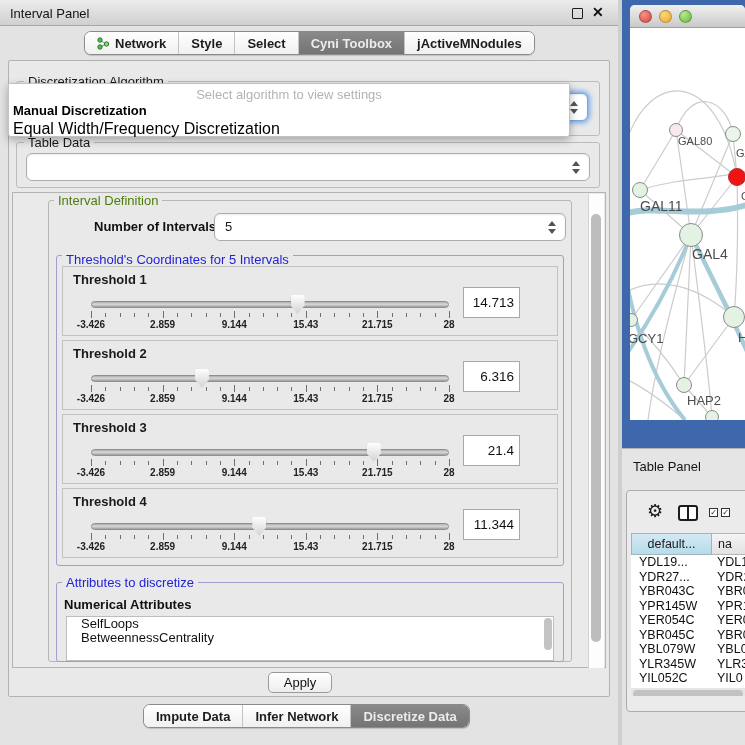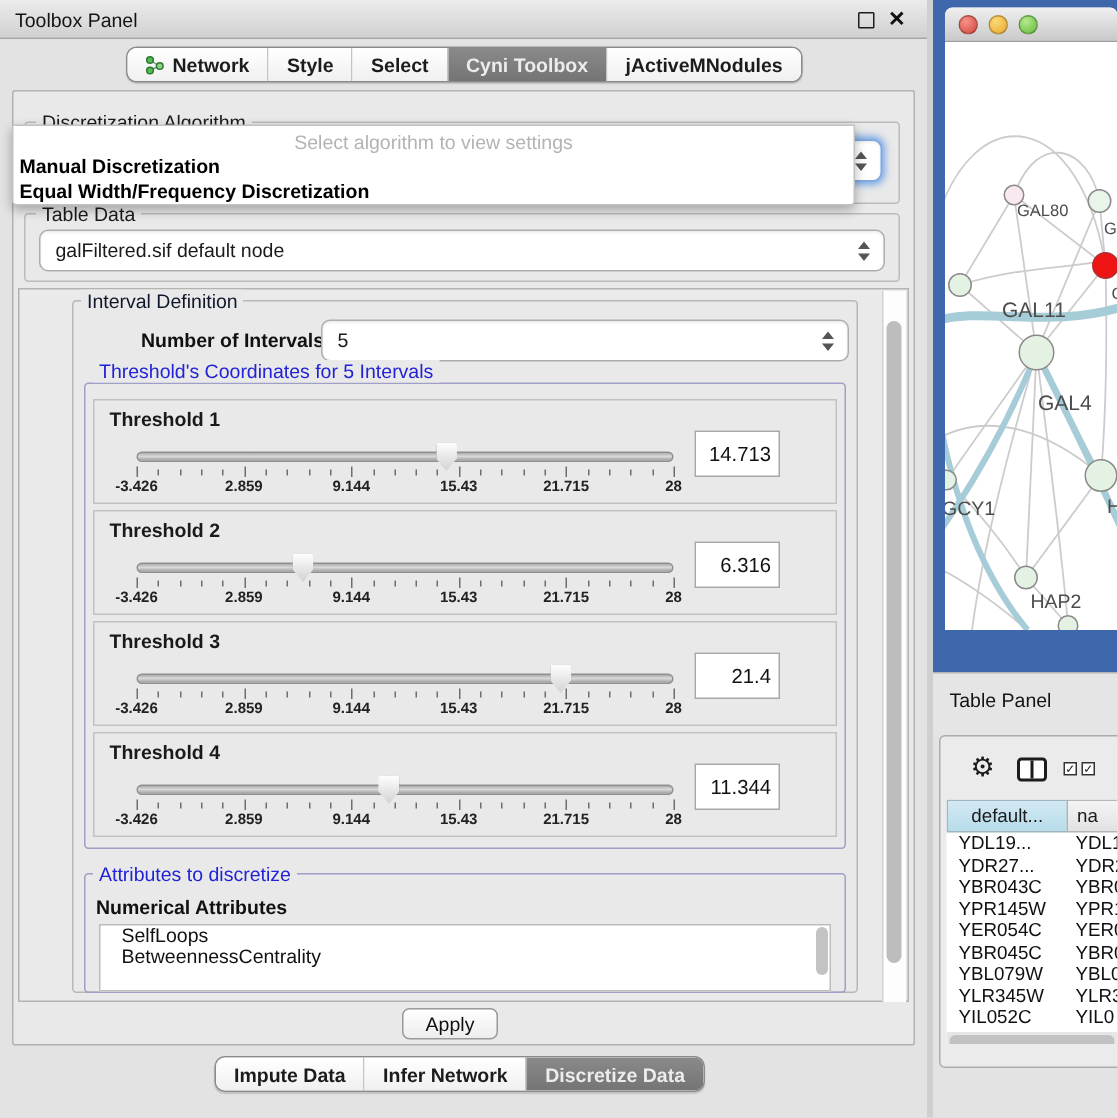--- a/index.html
+++ b/index.html
@@ -25,41 +25,41 @@
   .seg:last-child { border-right:none; }
   .seg.sel { background:linear-gradient(#8a8a8a,#747474); color:#ececec; }
   .cp-tabs { left:84px; top:31px; }
   .cp-bottom-tabs { left:143px; top:704px; }
 
   .cp-body { left:8px; top:60px; width:602px; height:637px;
     background:#e9e9e9; border:1px solid #b2b2b2; border-radius:2px; }
 
   .groupbox { border:1px solid #bcbcbc; border-radius:3px; }
   .grouptitle { position:absolute; font-size:13px; padding:0 4px; background:#e9e9e9; white-space:nowrap; }
-  .gt-green { color:#0f172a; } .gt-blue { color:#2222d6; }
+  .gt-green { color:#4d7c0f; } .gt-blue { color:#2222d6; }
 
   .combo { background:#fff; border:1px solid #adadad; border-radius:6px;
     font-size:13px; line-height:26px; padding-left:10px;
     box-shadow:inset 0 1px 2px rgba(0,0,0,.08); }
   .stepper { position:absolute; right:9px; top:7px; width:8px; height:13px; }
   .stepper .up { position:absolute; top:0; left:0; width:0; height:0;
     border-left:4px solid transparent; border-right:4px solid transparent; border-bottom:5px solid #555; }
   .stepper .dn { position:absolute; bottom:0; left:0; width:0; height:0;
     border-left:4px solid transparent; border-right:4px solid transparent; border-top:5px solid #555; }
   .combo-focus { box-shadow:0 0 5px 2px rgba(90,150,230,.8), inset 0 1px 2px rgba(0,0,0,.08);
     border-color:#7ba7dd; }
 
   
   .algo-popup { left:8px; top:83px; width:562px; height:54px; background:#fff;
     border:1px solid #c2c2c2; border-radius:0 0 3px 3px;
     box-shadow:0 3px 8px rgba(0,0,0,.3); z-index:50; }
   .popup-placeholder { position:absolute; left:0; top:3px; width:100%; text-align:center;
     color:#b3b3b3; font-size:13px; }
   .popup-opt1 { position:absolute; left:4px; top:19px; font-size:13px; font-weight:bold; color:#000; }
-  .popup-opt2 { position:absolute; left:4px; top:36px; font-size:13px; color:#000;font-weight:bold; }
+  .popup-opt2 { position:absolute; left:4px; top:36px; font-size:16px; color:#000; }
 
   
   .scrollpanel { left:12px; top:192px; width:594px; height:476px;
     background:#eaeaea; border:1px solid #b3b3b3; }
   .vsb-track { position:absolute; right:1px; top:1px; width:16px; height:474px;
     background:#fdfdfd; border-left:1px solid #d2d2d2; }
   .vsb-thumb { position:absolute; right:3px; top:20px; width:10px; height:428px;
     background:#bdbdbd; border-radius:6px; }
 
   .bold-label { font-size:13px; font-weight:bold; color:#111; }
@@ -142,21 +142,21 @@
   svg.edges { position:absolute; left:0; top:0; }
 </style>
 </head>
 <body>
 
 <div id="screen">
 
   <div class="abs cp">
 
     <div class="abs cp-titlebar">
-      <div class="abs cp-title">Toolbox Panel</div>
+      <div class="abs cp-title">Interval Panel</div>
       <div class="abs float-icon"></div>
       <div class="abs close-icon">✕</div>
     </div>
 
     <div class="abs cp-tabs segbar">
       <div class="seg">
         <svg class="net-tab-icon" viewBox="0 0 13 13">
           <line x1="3" y1="3" x2="9" y2="7" stroke="#8a8a8a" stroke-width="1"></line>
           <line x1="3" y1="10" x2="9" y2="7" stroke="#8a8a8a" stroke-width="1"></line>
           <circle cx="3" cy="3" r="2.2" fill="#57b957" stroke="#2c7a2c"></circle>
@@ -192,21 +192,20 @@
 
     <div class="abs algo-popup">
       <div class="popup-placeholder">Select algorithm to view settings</div>
       <div class="popup-opt1">Manual Discretization</div>
       <div class="popup-opt2">Equal Width/Frequency Discretization</div>
     </div>
 
     <div class="abs groupbox" style="left:16px;top:142px;width:584px;height:46px;"></div>
     <div class="abs grouptitle" style="left:24px;top:135px;">Table Data</div>
     <div class="abs combo" style="left:26px;top:153px;width:564px;height:28px;">
-      <span>galFiltered.sif default node</span>
       <div class="stepper">
           <div class="up"></div>
           <div class="dn"></div>
         </div>
     </div>
 
     <div class="abs scrollpanel">
       <div class="vsb-track">
           <div class="vsb-thumb"></div>
         </div>
@@ -218,21 +217,21 @@
     <div class="abs bold-label" style="left:66px;top:219px;padding-left:28px;">Number of Intervals</div>
     <div class="abs combo" style="left:214px;top:213px;width:352px;height:28px;">
       <span>5</span>
       <div class="stepper">
           <div class="up"></div>
           <div class="dn"></div>
         </div>
     </div>
 
     <div class="abs groupbox" style="left:56px;top:255px;width:508px;height:311px;border-color:#9f9fc8;"></div>
-    <div class="abs grouptitle gt-blue" style="left:62px;top:240px;">Threshold's Coordinates for 5 Intervals</div>
+    <div class="abs grouptitle gt-blue" style="left:62px;top:252px;">Threshold's Coordinates for 5 Intervals</div>
 
     <div class="thresh-panel" style="top:266px;">
       <div class="thresh-label">Threshold 1</div>
       <div class="slider">
         <div class="track"></div>
         <div class="ticks">
             <div class="tick major" style="left: 0%;"></div>
             <div class="tick" style="left: 4%;"></div>
             <div class="tick" style="left: 8%;"></div>
             <div class="tick" style="left: 12%;"></div>
@@ -476,22 +475,22 @@
         <div class="net-node" style="left: 2px; top: 154px; width: 16px; height: 16px; background: rgb(228, 242, 228);"></div>
         <div class="net-node" style="left: 49px; top: 195px; width: 24px; height: 24px; background: rgb(228, 242, 228);"></div>
         <div class="net-node" style="left: -6px; top: 285px; width: 14px; height: 14px; background: rgb(228, 242, 228);"></div>
         <div class="net-node" style="left: 93px; top: 278px; width: 22px; height: 22px; background: rgb(228, 242, 228);"></div>
         <div class="net-node" style="left: 46px; top: 349px; width: 16px; height: 16px; background: rgb(228, 242, 228);"></div>
         <div class="net-node" style="left: 75px; top: 382px; width: 14px; height: 14px; background: rgb(228, 242, 228);"></div>
 
         <div class="net-label" style="left:48px;top:107px;">GAL80</div>
         <div class="net-label" style="left:106px;top:119px;">GA</div>
         <div class="net-label" style="left:111px;top:162px;">C</div>
-        <div class="net-label" style="left:10px;top:170px;font-size:14px;margin-left:28px;">GAL11</div>
-        <div class="net-label" style="left:62px;top:232px;font-size:14px;">GAL4</div>
+        <div class="net-label" style="left:10px;top:170px;font-size:14px;">GAL11</div>
+        <div class="net-label" style="left:62px;top:218px;font-size:14px;">GAL4</div>
         <div class="net-label" style="left:-2px;top:303px;font-size:13px;">GCY1</div>
         <div class="net-label" style="left:108px;top:302px;font-size:13px;">H</div>
         <div class="net-label" style="left:57px;top:365px;font-size:13px;">HAP2</div>
       </div>
     </div>
   </div>
 
   <div class="abs table-strip"></div>
   <div class="abs tp-title">Table Panel</div>
 

